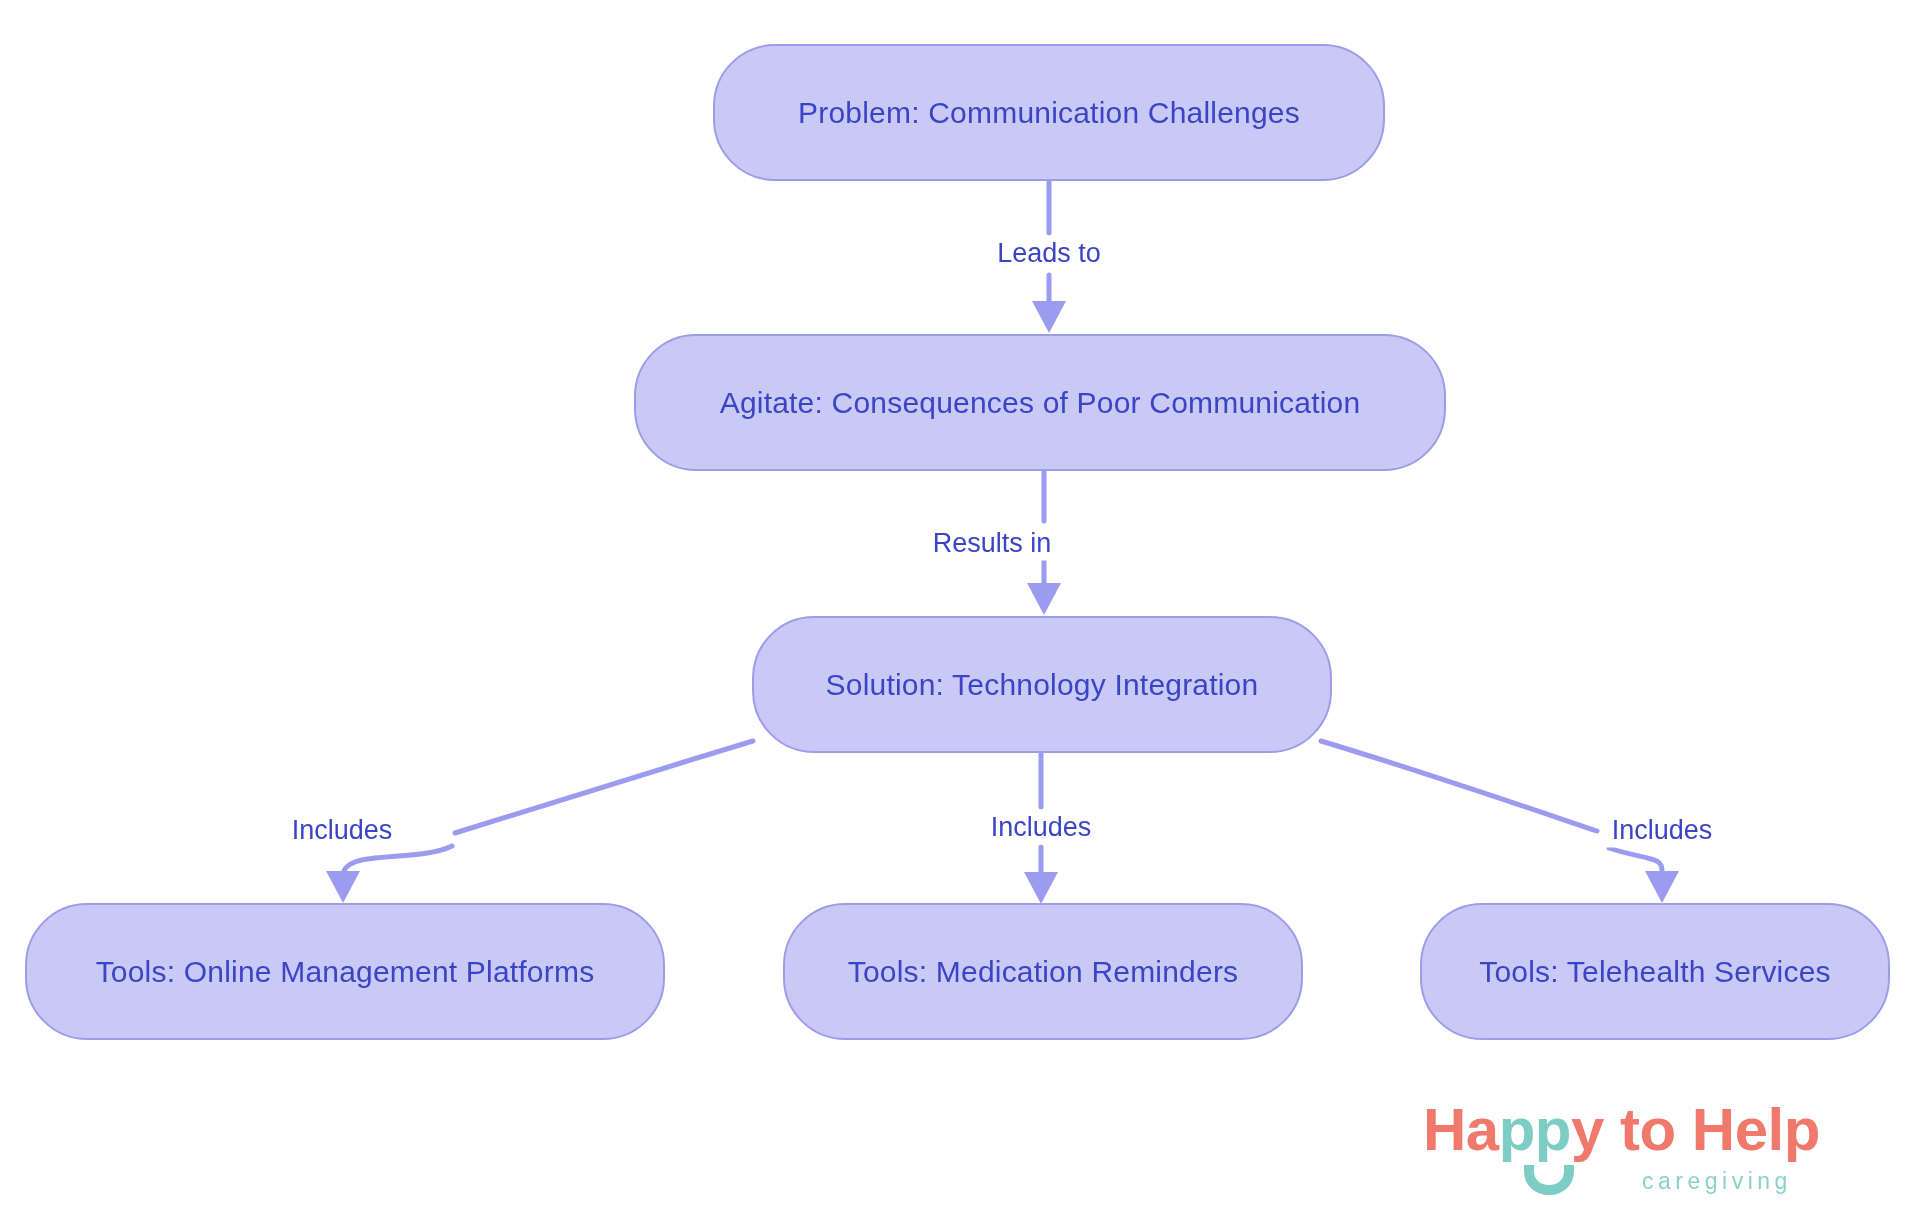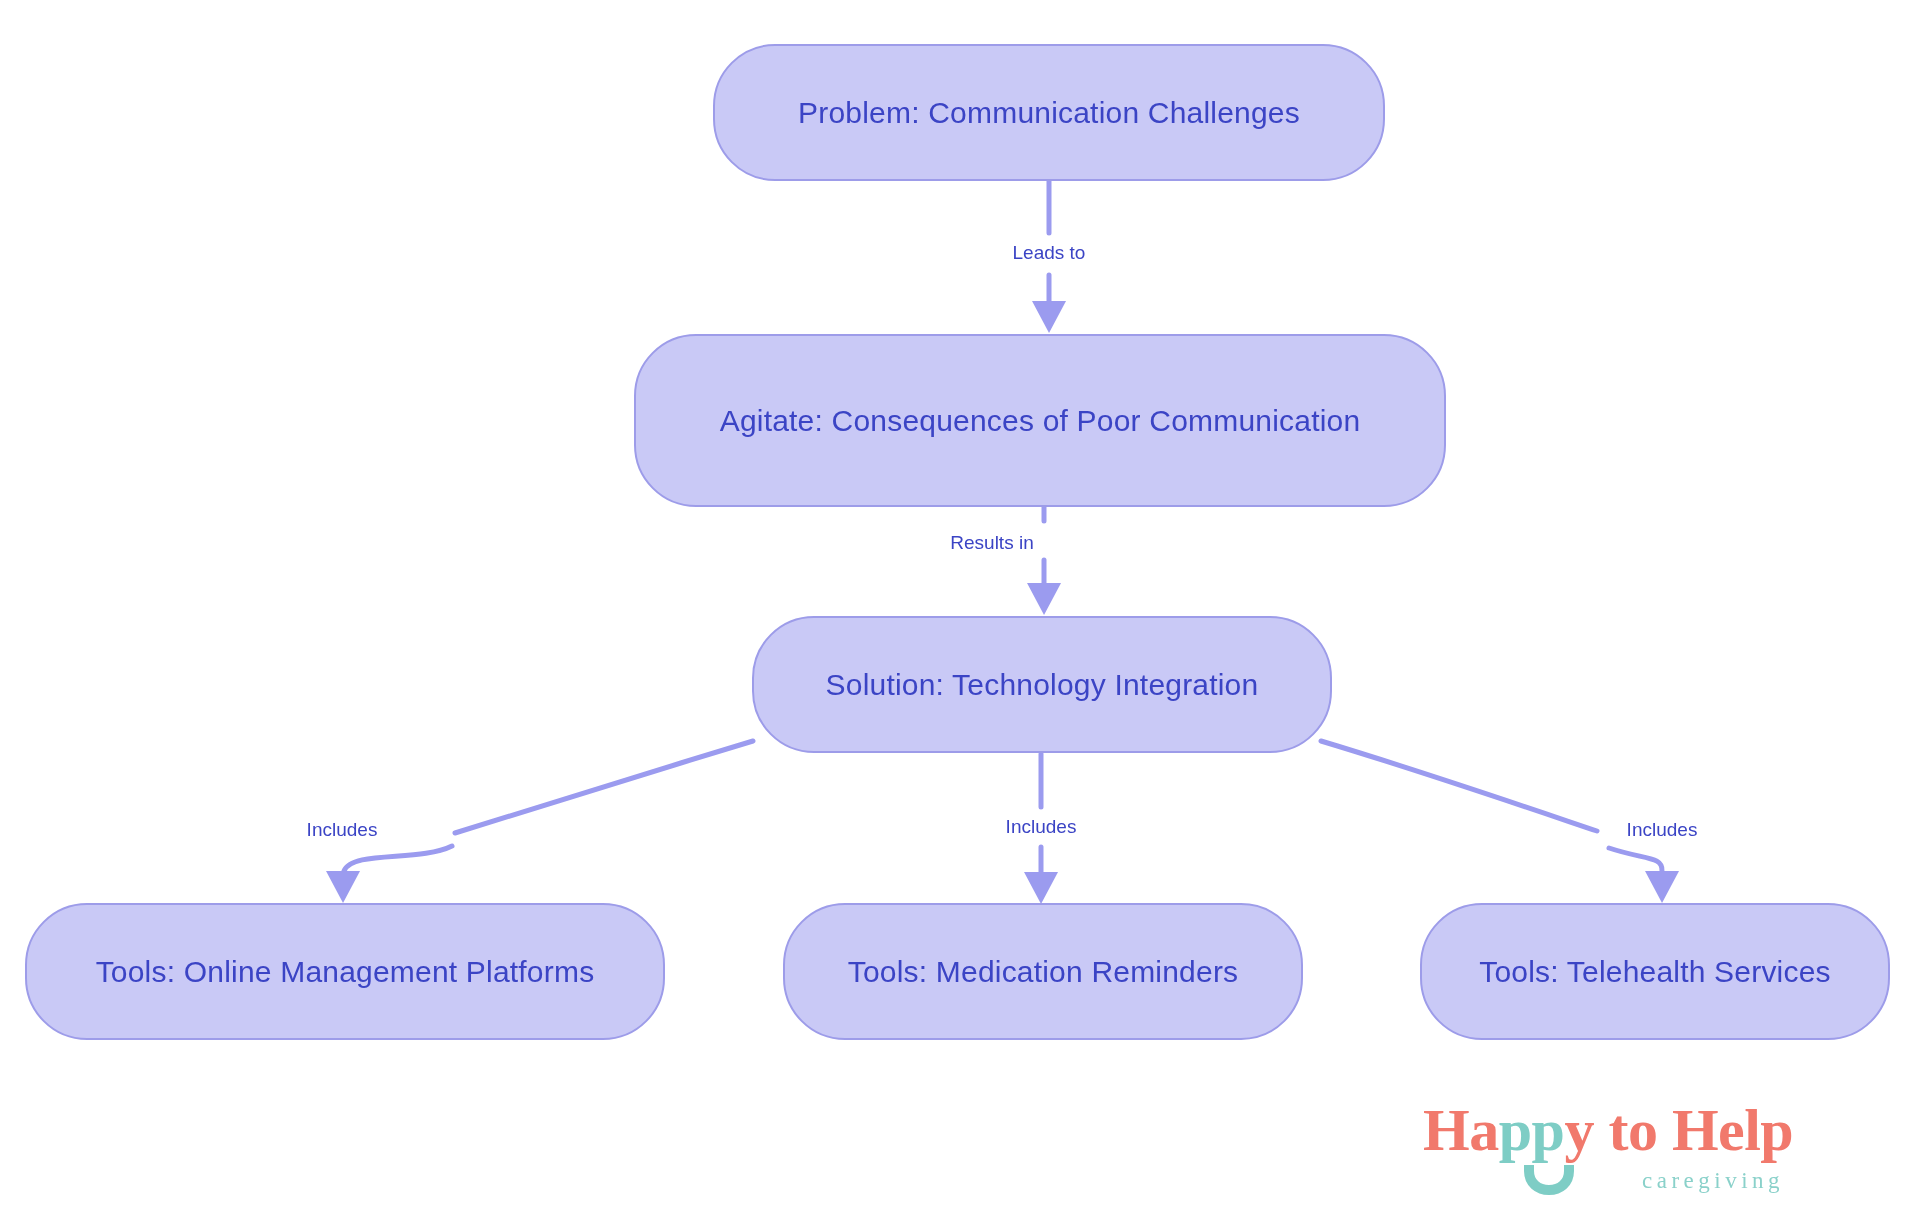--- a/index.html
+++ b/index.html
@@ -37,48 +37,47 @@
     background: var(--node_fill);
     border: 2.5px solid var(--node_border);
     border-radius: 62px;
     color: var(--node_text);
     font-size: 30px;
     letter-spacing: 0.2px;
     text-align: center;
     padding: 8px 30px;
   }
   #node-problem    { left: 713px;  top: 44px;  width: 672px; height: 137px; }
-  #node-agitate    { left: 634px;  top: 334px; width: 812px; height: 173px; }
+  #node-agitate    { left: 634px;  top: 334px; width: 812px; height: 137px; }
   #node-solution   { left: 752px;  top: 616px; width: 580px; height: 137px; }
   #node-platforms  { left: 25px;   top: 903px; width: 640px; height: 137px; }
   #node-reminders  { left: 783px;  top: 903px; width: 520px; height: 137px; }
   #node-telehealth { left: 1420px; top: 903px; width: 470px; height: 137px; }
   .edge-label {
     position: absolute;
     z-index: 3;
     transform: translate(-50%, -50%);
     background: var(--background);
     color: var(--edge_label_text);
-    font-size: 19px;
+    font-size: 27px;
     padding: 2px 8px;
     white-space: nowrap;
   }
   #label-leads     { left: 1049px; top: 253px; }
   #label-results   { left: 992px; top: 543px; }
   #label-inc-left  { left: 342px;  top: 830px; }
   #label-inc-mid   { left: 1041px; top: 827px; }
   #label-inc-right { left: 1662px; top: 830px; }
   #logo {
     position: absolute;
     left: 1423px;
     top: 1100px;
     width: 470px;
     height: 110px;
     z-index: 2;
-    font-family: Liberation Serif, serif;
   }
   #logo .wordmark {
     font-size: 60px;
     font-weight: 700;
     letter-spacing: -0.5px;
     line-height: 1;
     color: var(--logo_coral);
     white-space: nowrap;
   }
   #logo .wordmark .teal { color: var(--logo_teal); }

